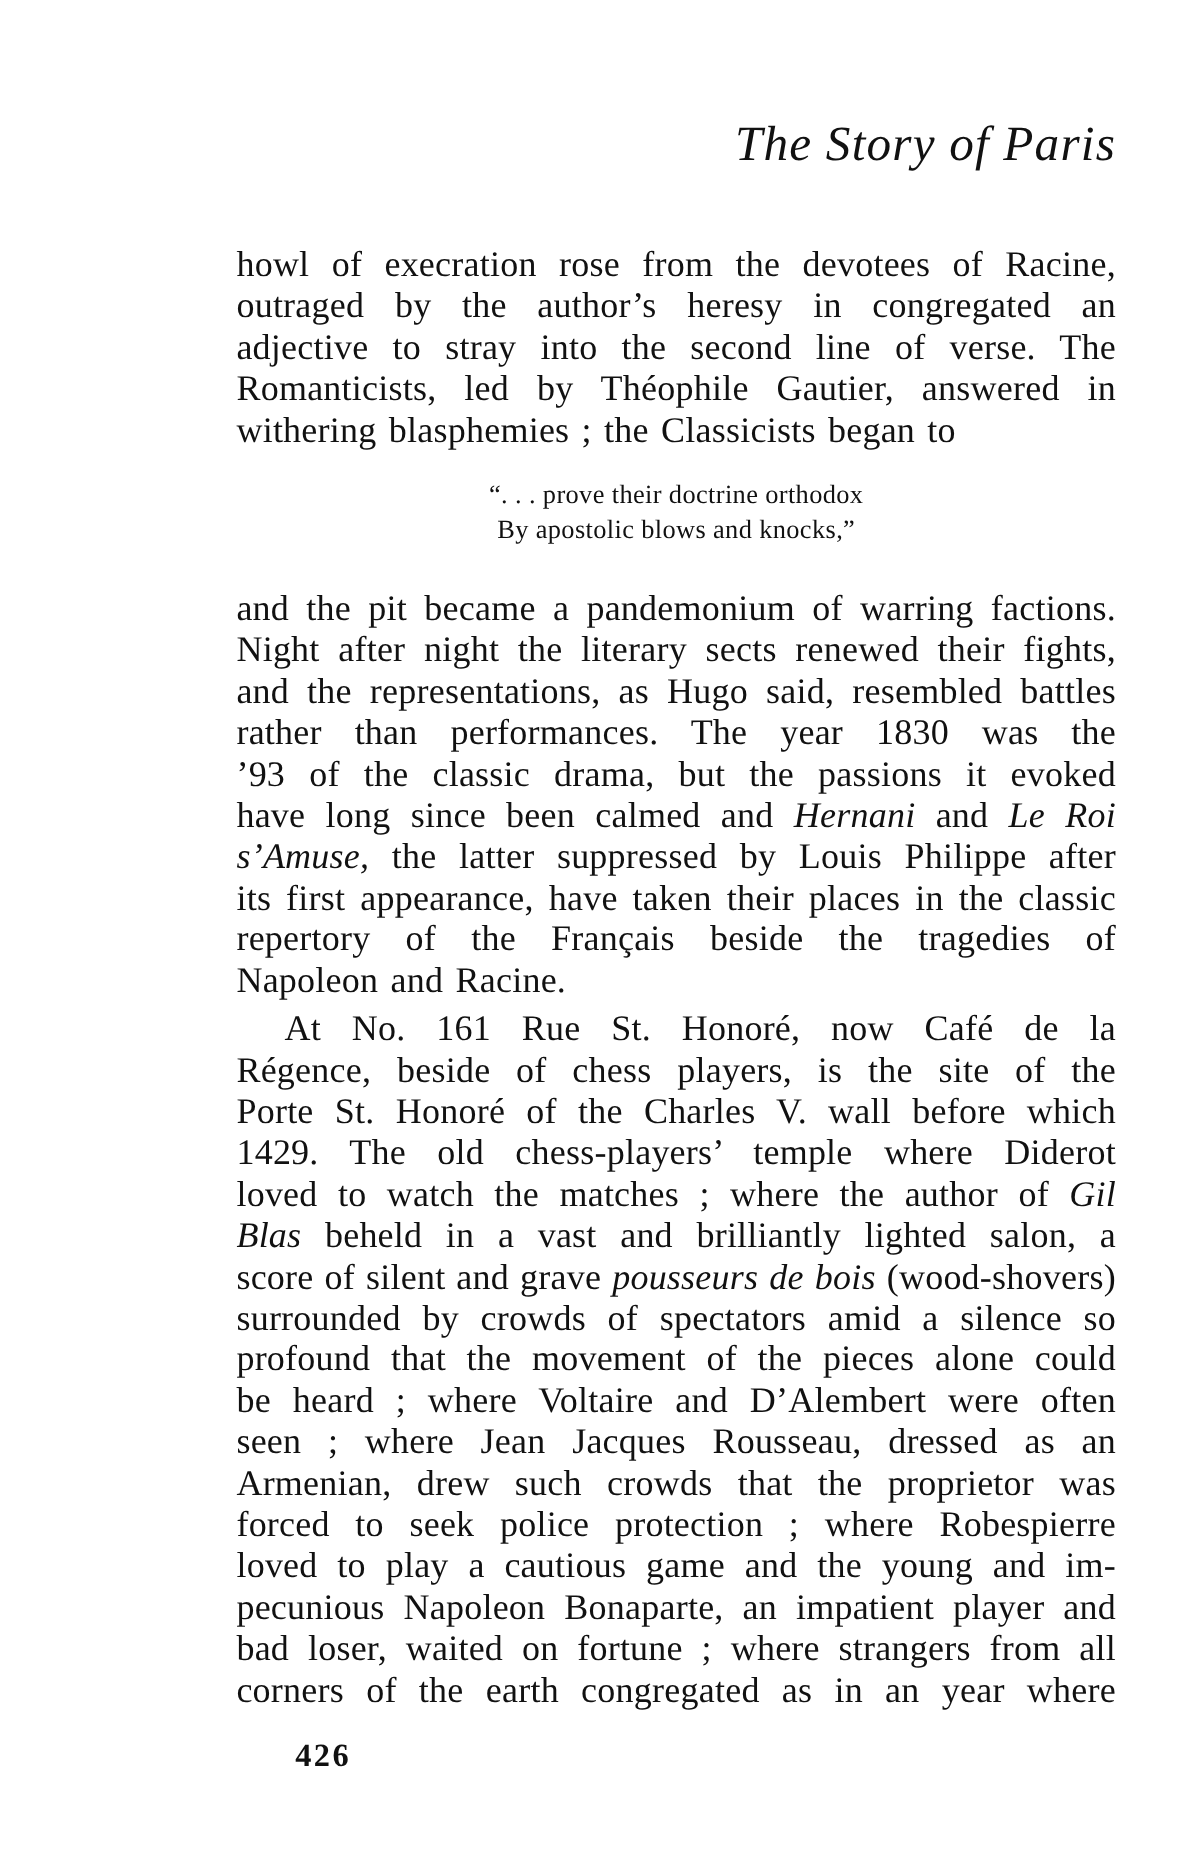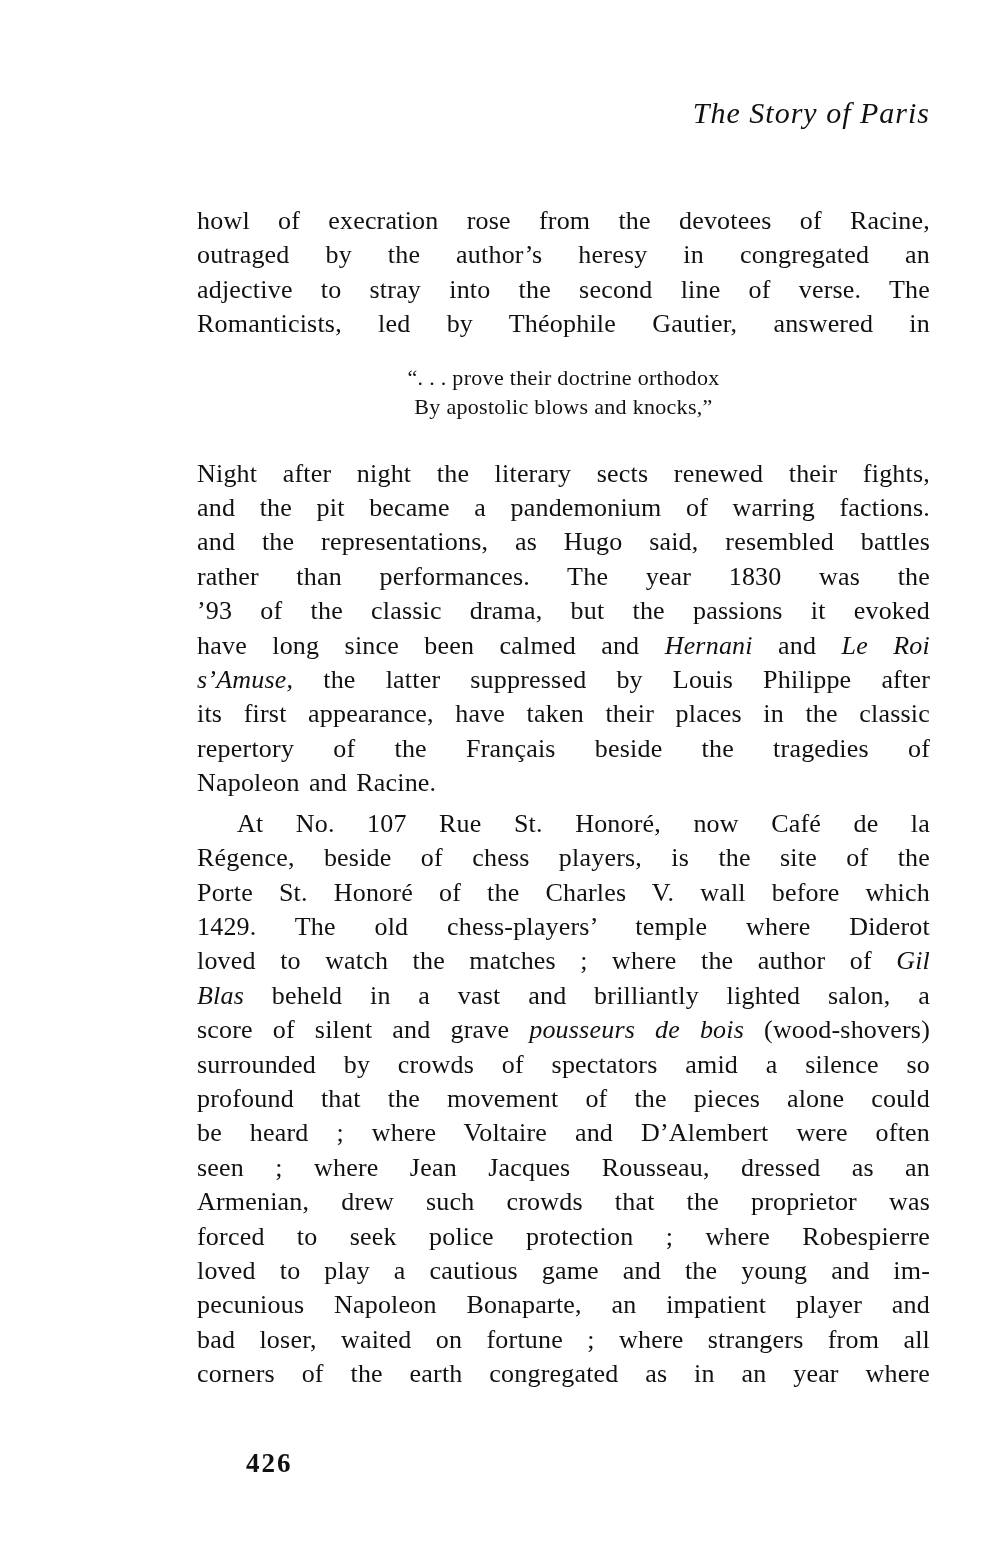--- a/index.html
+++ b/index.html
@@ -13,34 +13,34 @@
     color: #111111;
     overflow: hidden;
   }
   .running-header {
     position: absolute;
     left: 197px;
     top: 96px;
     width: 733px;
     text-align: right;
     font-style: italic;
-    font-size: 30px;
+    font-size: 41px;
     line-height: 1.15;
     letter-spacing: 1px;
     white-space: nowrap;
   }
   .body-text {
     position: absolute;
     left: 197px;
     top: 204px;
     width: 733px;
   }
   .para { margin: 0; }
   .para.body .line {
-    font-size: 26px;
+    font-size: 30px;
     line-height: 34.4px;
     text-align: justify;
     text-align-last: justify;
     letter-spacing: 0.2px;
   }
   .para.body .line.no-stretch {
     text-align: left;
     text-align-last: left;
     word-spacing: 2.5px;
   }
@@ -71,39 +71,40 @@
 <body>
 
 <div class="running-header">The Story of Paris</div>
 
 <div class="body-text" id="body-text">
     <div class="para body">
       <div class="line">howl of execration rose from the devotees of Racine,</div>
       <div class="line">outraged by the author’s heresy in congregated an</div>
       <div class="line">adjective to stray into the second line of verse.  The</div>
       <div class="line">Romanticists, led by Théophile Gautier, answered in</div>
+      <div class="line no-stretch">withering blasphemies ; the Classicists began to</div>
     </div>
     <div class="para quote">
       <div class="line">“. . . prove their doctrine orthodox</div>
       <div class="line">By apostolic blows and knocks,”</div>
     </div>
     <div class="para body">
+      <div class="line">and the pit became a pandemonium of warring factions.</div>
       <div class="line">Night after night the literary sects renewed their fights,</div>
-      <div class="line">and the pit became a pandemonium of warring factions.</div>
       <div class="line">and the representations, as Hugo said, resembled battles</div>
       <div class="line">rather than performances.  The year 1830 was the</div>
       <div class="line">’93 of the classic drama, but the passions it evoked</div>
       <div class="line">have long since been calmed and <i>Hernani</i> and <i>Le Roi</i></div>
       <div class="line"><i>s’Amuse,</i> the latter suppressed by Louis Philippe after</div>
       <div class="line">its first appearance, have taken their places in the classic</div>
       <div class="line">repertory of the Français beside the tragedies of</div>
       <div class="line no-stretch">Napoleon and Racine.</div>
     </div>
     <div class="para body p3">
-      <div class="line indent">At No. 107 Rue St. Honoré, now Café de la</div>
+      <div class="line indent">At No. 161 Rue St. Honoré, now Café de la</div>
       <div class="line">Régence, beside of chess players, is the site of the</div>
       <div class="line">Porte St. Honoré of the Charles V. wall before which</div>
       <div class="line">1429.  The old chess-players’ temple where Diderot</div>
       <div class="line">loved to watch the matches ; where the author of <i>Gil</i></div>
       <div class="line"><i>Blas</i> beheld in a vast and brilliantly lighted salon, a</div>
       <div class="line">score of silent and grave <i>pousseurs de bois</i> (wood-shovers)</div>
       <div class="line">surrounded by crowds of spectators amid a silence so</div>
       <div class="line">profound that the movement of the pieces alone could</div>
       <div class="line">be heard ; where Voltaire and D’Alembert were often</div>
       <div class="line">seen ; where Jean Jacques Rousseau, dressed as an</div>

